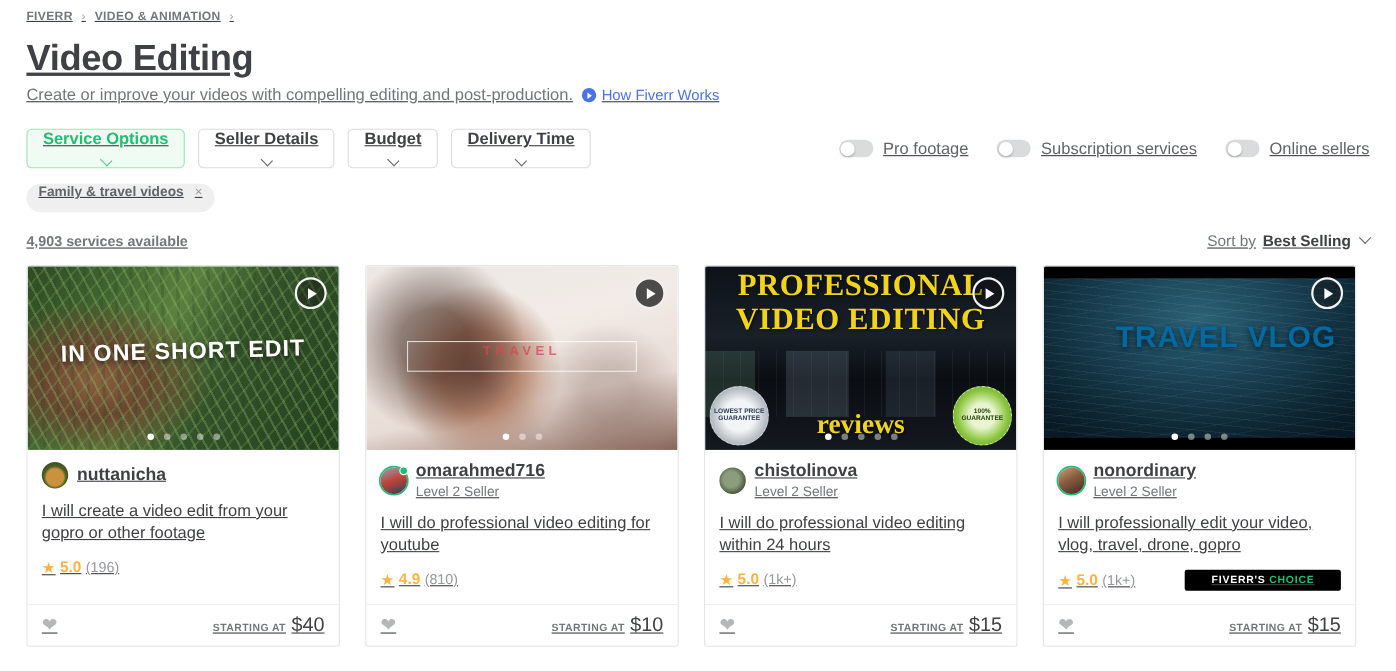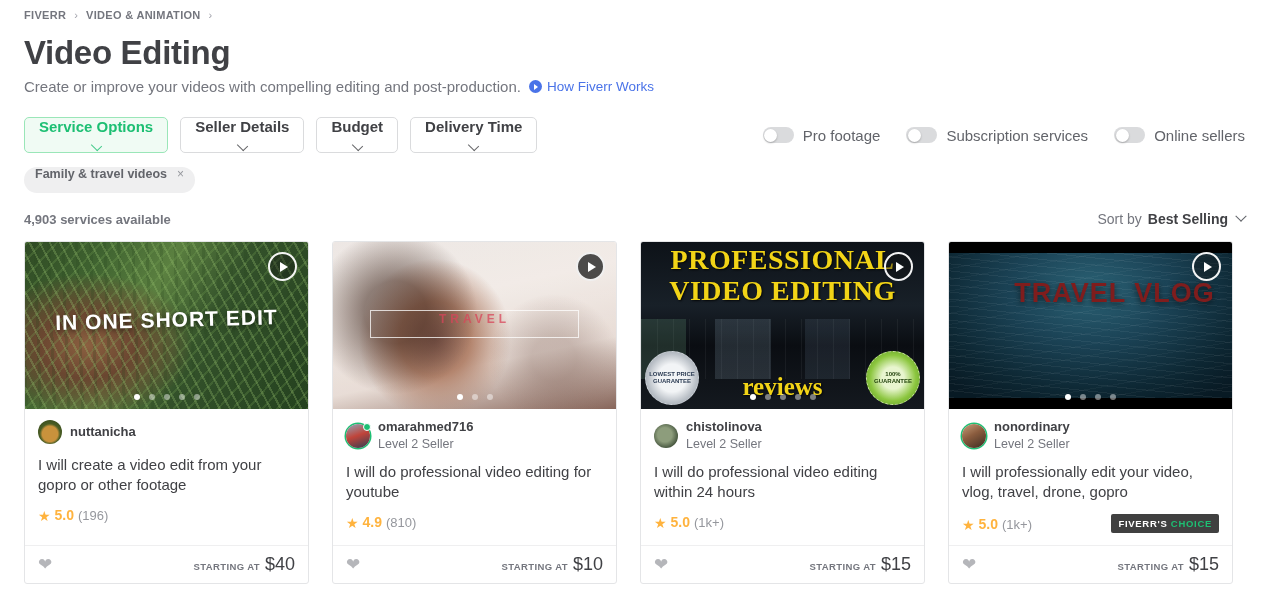--- a/index.html
+++ b/index.html
@@ -3,21 +3,21 @@
 <meta charset="utf-8">
 <style>
   * { box-sizing: border-box; margin: 0; padding: 0; }
   html, body {
     width: 1269px; height: 610px;
     background: #ffffff;
     font-family: "Liberation Sans", sans-serif;
     color: #404145;
     overflow: hidden;
   }
-  .page { position: relative; width: 1269px; height: 610px; padding: 0 24px; }
+  .page { position: relative; width: 1269px; height: 610px; padding: 0 24px; text-decoration: underline; }
 
   
   .breadcrumb {
     display: flex; align-items: center; gap: 8px;
     padding-top: 9px; font-size: 11px; letter-spacing: .3px;
     color: #74767e; font-weight: 600;
   }
   .breadcrumb .crumb { color: #74767e; text-decoration: none; }
   .breadcrumb .sep { color: #a1a2ab; font-size: 11px; font-weight: 400; }
 
@@ -214,22 +214,22 @@
     background:
       radial-gradient(ellipse 70% 90% at 50% 26%, #2b6275 0%, #1b4356 40%, #0d2733 78%, #081a24 100%);
   }
   .m4-inner::after {
     content: ""; position: absolute; inset: 0;
     background:
       repeating-linear-gradient(6deg, rgba(255,255,255,.055) 0 1px, rgba(0,0,0,0) 1px 7px),
       repeating-linear-gradient(-10deg, rgba(255,255,255,.035) 0 1px, rgba(0,0,0,0) 1px 11px);
   }
   .m4-t1 {
-    position: absolute; left: 0; right: 0; top: 36px; text-align: center;
-    color: #7f1d1d; font-size: 27px; font-weight: 700; letter-spacing: 1px;
+    position: absolute; left: 0; right: 0; top: 49px; text-align: center;
+    color: #0369a1; font-size: 27px; font-weight: 700; letter-spacing: 1px;
     text-shadow: 0 2px 6px rgba(0,0,0,.6);
     padding-left: 48px;
   }
   .m4-t2 {
     position: absolute; left: 0; right: 0; top: 70px; text-align: center;
     color: #dfe5e9; font-size: 10px; font-weight: 700; letter-spacing: 5px;
   }
 
   
   .play-btn {
@@ -268,36 +268,36 @@
   .av2 { background: linear-gradient(160deg, #8fa7bd 0%, #c0443a 48%, #2e3f55 100%); }
   .av3 { background: radial-gradient(circle at 45% 45%, #8d9d7c 0 38%, #4a5a42 70%, #2d3626 100%); }
   .av4 { background: linear-gradient(150deg, #c9a07c 0%, #8a5c3e 45%, #3b2b22 100%); }
   .avatar.ring { box-shadow: 0 0 0 1.5px #1dbf73; }
   .online-dot {
     position: absolute; right: -1px; top: -1px;
     width: 8px; height: 8px; border-radius: 50%;
     background: #1dbf73; border: 1.5px solid #fff;
   }
   .seller-text { display: flex; flex-direction: column; line-height: 1.15; min-width: 0; }
-  .seller-name { font-size: 13px; font-weight: 700; color: #404145; }
+  .seller-name { font-size: 16px; font-weight: 700; color: #404145; }
   .seller-level { font-size: 12.5px; color: #74767e; margin-top: 2px; }
   .gig-title {
     margin-top: 11px; font-size: 15px; line-height: 20px;
     color: #404145; font-weight: 400;
   }
   .rating-row {
     margin-top: 12px; display: flex; align-items: center; justify-content: space-between;
   }
   .rating { display: inline-flex; align-items: baseline; gap: 4px; }
   .star { color: #ffb33e; font-size: 14px; line-height: 1; position: relative; top: 1px; }
   .rating-val { color: #ffb33e; font-size: 14px; font-weight: 700; }
   .rating-count { color: #95979d; font-size: 13px; }
   .choice-badge {
-    background: #404040; color: #fff; border-radius: 2px;
-    padding: 4px 7px; font-size: 9.5px; font-weight: 700; letter-spacing: .7px;
+    background: #000000; color: #fff; border-radius: 2px;
+    padding: 4px 24px; font-size: 9.5px; font-weight: 700; letter-spacing: .7px;
   }
   .choice-badge .green { color: #1dbf73; }
 
   
   .card-footer {
     margin-top: 12px; border-top: 1px solid #efeff0;
     height: 38px; padding: 0 13px;
     display: flex; align-items: center; justify-content: space-between;
   }
   .heart { color: #b5b6ba; font-size: 17px; line-height: 1; cursor: pointer; }

